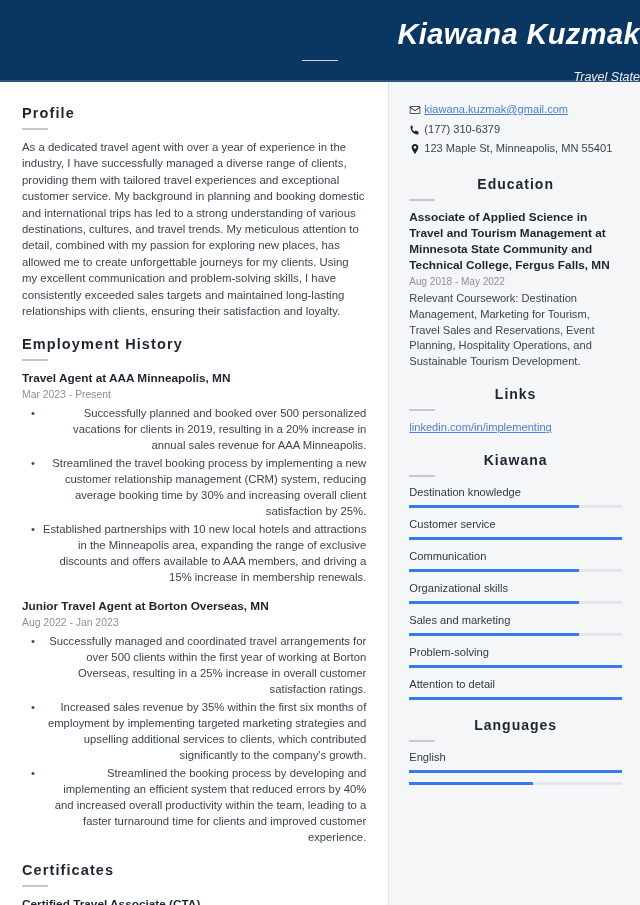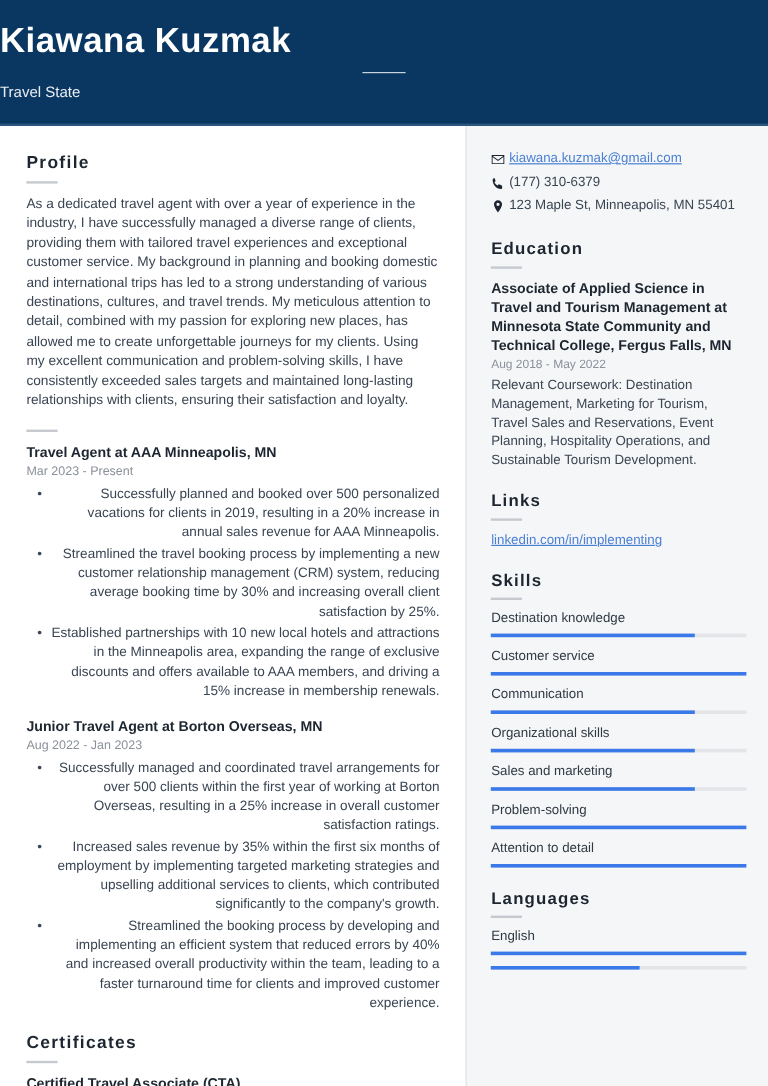--- a/index.html
+++ b/index.html
@@ -19,26 +19,27 @@
     height: 905px;
     position: relative;
     display: flex;
     flex-direction: column;
     background: #ffffff;
   }
 
   
   .header {
     background: #0a3761;
-    height: 105px;
+    height: 82px;
     box-sizing: border-box;
     padding-top: 17px;
-    text-align: left;
+    text-align: right;
     border-bottom: 2px solid #2c5580;
     flex: 0 0 auto;
+    font-style: italic;
   }
   .header-name {
     color: #ffffff;
     font-size: 29px;
     font-weight: bold;
     letter-spacing: 0.4px;
     line-height: 34px;
   }
   .header-rule {
     width: 36px;
@@ -81,21 +82,21 @@
     color: #1c2530;
     letter-spacing: 1.1px;
     line-height: 18px;
   }
   .sec-rule {
     width: 26px;
     height: 2px;
     background: #c6cad0;
     margin: 6px 0 9px 0;
   }
-  .sidebar .sec-head { font-size: 14px; letter-spacing: 1px; }
+  .sidebar .sec-head { font-size: 14px; letter-spacing: 1px; text-align: center; }
   .sidebar .sec-rule { margin: 6px 0 8px 0; }
 
   
   .profile-text {
     font-size: 11.4px;
     line-height: 16.4px;
     color: #3a4553;
     text-align: left;
   }
 
@@ -238,20 +239,21 @@
 
     <div class="main">
 
       <div class="section">
         <div class="sec-head">Profile</div>
         <div class="sec-rule"></div>
         <div class="profile-text">As a dedicated travel agent with over a year of experience in the industry, I have successfully managed a diverse range of clients, providing them with tailored travel experiences and exceptional customer service. My background in planning and booking domestic and international trips has led to a strong understanding of various destinations, cultures, and travel trends. My meticulous attention to detail, combined with my passion for exploring new places, has allowed me to create unforgettable journeys for my clients. Using my excellent communication and problem-solving skills, I have consistently exceeded sales targets and maintained long-lasting relationships with clients, ensuring their satisfaction and loyalty.</div>
       </div>
 
       <div class="section">
+        <div class="sec-head">Employment History</div>
         <div class="sec-rule"></div>
 
         <div class="job">
           <div class="job-title">Travel Agent at AAA Minneapolis, MN</div>
           <div class="job-date">Mar 2023 - Present</div>
           <ul class="bullets">
             <li>Successfully planned and booked over 500 personalized vacations for clients in 2019, resulting in a 20% increase in annual sales revenue for AAA Minneapolis.</li>
             <li>Streamlined the travel booking process by implementing a new customer relationship management (CRM) system, reducing average booking time by 30% and increasing overall client satisfaction by 25%.</li>
             <li>Established partnerships with 10 new local hotels and attractions in the Minneapolis area, expanding the range of exclusive discounts and offers available to AAA members, and driving a 15% increase in membership renewals.</li>
           </ul>
@@ -318,21 +320,21 @@
         <div class="edu-desc">Relevant Coursework: Destination Management, Marketing for Tourism, Travel Sales and Reservations, Event Planning, Hospitality Operations, and Sustainable Tourism Development.</div>
       </div>
 
       <div class="section">
         <div class="sec-head">Links</div>
         <div class="sec-rule"></div>
         <span class="link-item">linkedin.com/in/implementing</span>
       </div>
 
       <div class="section">
-        <div class="sec-head">Skills</div>
+        <div class="sec-head">Kiawana</div>
         <div class="sec-rule"></div>
 
         <div class="bar-item">
           <div class="bar-label">Destination knowledge</div>
           <div class="bar-track">
             <div class="bar-fill" style="width: 80%; background: rgb(59, 121, 232);"></div>
           </div>
         </div>
         <div class="bar-item">
           <div class="bar-label">Customer service</div>

